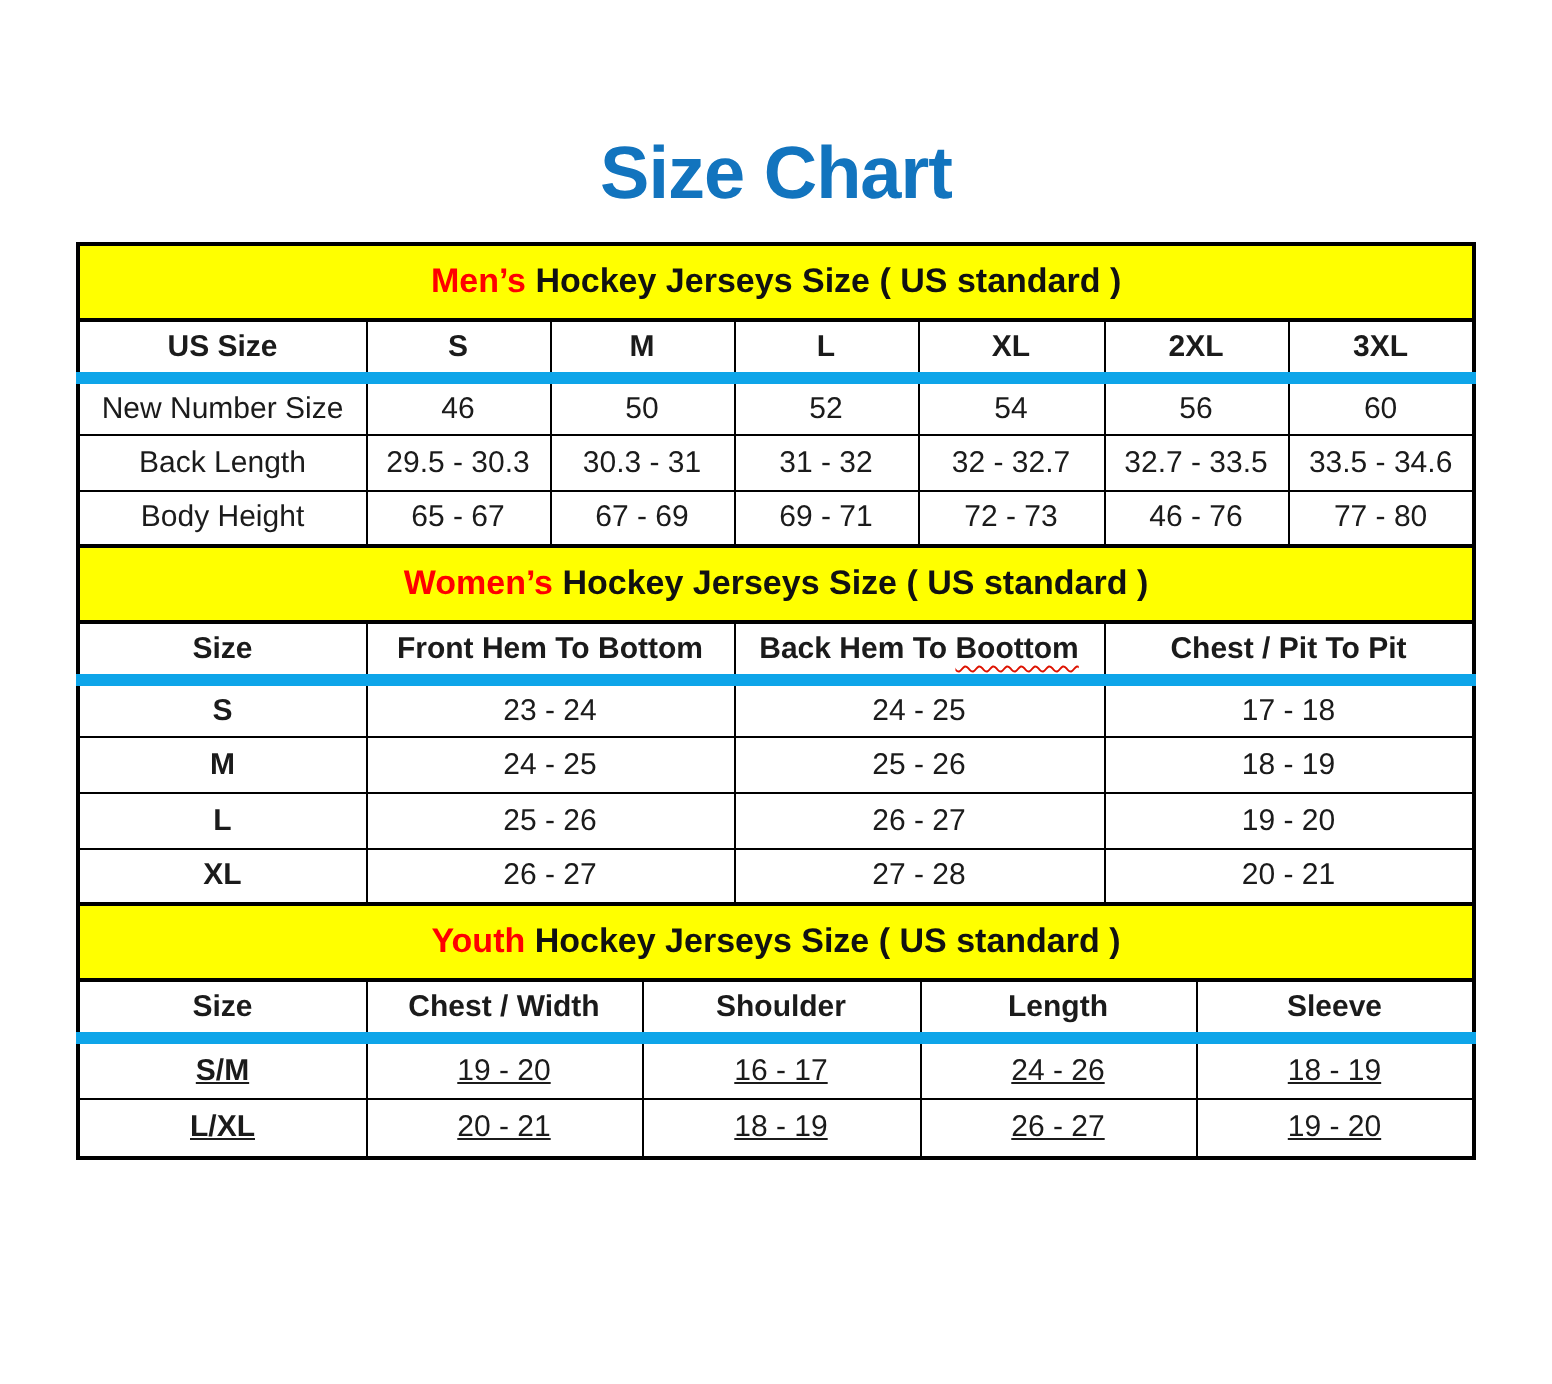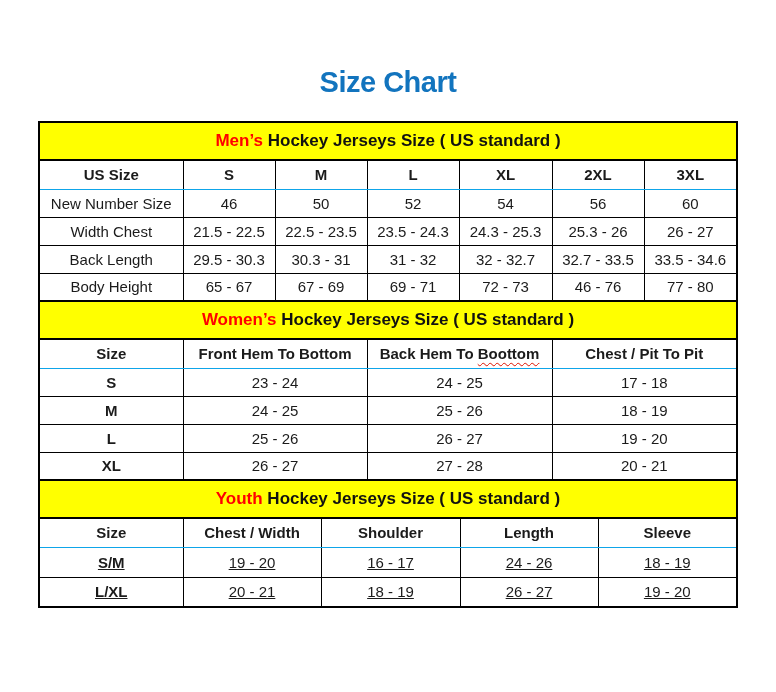--- a/index.html
+++ b/index.html
@@ -9,21 +9,21 @@
     width: 776px; height: 692px;
     font-family: "Liberation Sans", sans-serif;
     overflow: hidden;
   }
   .page { width: 776px; height: 692px; position: relative; }
 
   .title {
     margin: 0;
     padding-top: 66px;
     text-align: center;
-    font-size: 29px;
+    font-size: 37px;
     font-weight: bold;
     letter-spacing: -0.5px;
     color: #1274BE;
   }
 
   .tables {
     position: absolute;
     left: 38px;
     top: 121px;
     width: 698px;
@@ -54,21 +54,21 @@
     height: 38px;
     font-size: 17px;
     font-weight: bold;
     color: #111;
   }
   .band .hl { color: #FF0000; }
 
   tr.hdr th {
     height: 29px;
     font-weight: bold;
-    border-bottom: 1px solid #0ea5e9;
+    border-bottom: 6px solid #0ea5e9;
   }
   tr.data td { height: 28px; font-weight: normal; }
   tr.data td.bold { font-weight: bold; }
   table.youth tr.data td { height: 30px; text-decoration: underline; }
 
   .squiggle {
     text-decoration: underline;
     text-decoration-style: wavy;
     text-decoration-color: #dd1100;
     text-decoration-thickness: 1px;
@@ -111,29 +111,20 @@
           <th>3XL</th>
         </tr>
         <tr class="data">
           <td>New Number Size</td>
           <td>46</td>
           <td>50</td>
           <td>52</td>
           <td>54</td>
           <td>56</td>
           <td>60</td>
-        </tr>
-        <tr class="data">
-          <td>Width Chest</td>
-          <td>21.5 - 22.5</td>
-          <td>22.5 - 23.5</td>
-          <td>23.5 - 24.3</td>
-          <td>24.3 - 25.3</td>
-          <td>25.3 - 26</td>
-          <td>26 - 27</td>
         </tr>
         <tr class="data">
           <td>Back Length</td>
           <td>29.5 - 30.3</td>
           <td>30.3 - 31</td>
           <td>31 - 32</td>
           <td>32 - 32.7</td>
           <td>32.7 - 33.5</td>
           <td>33.5 - 34.6</td>
         </tr>

